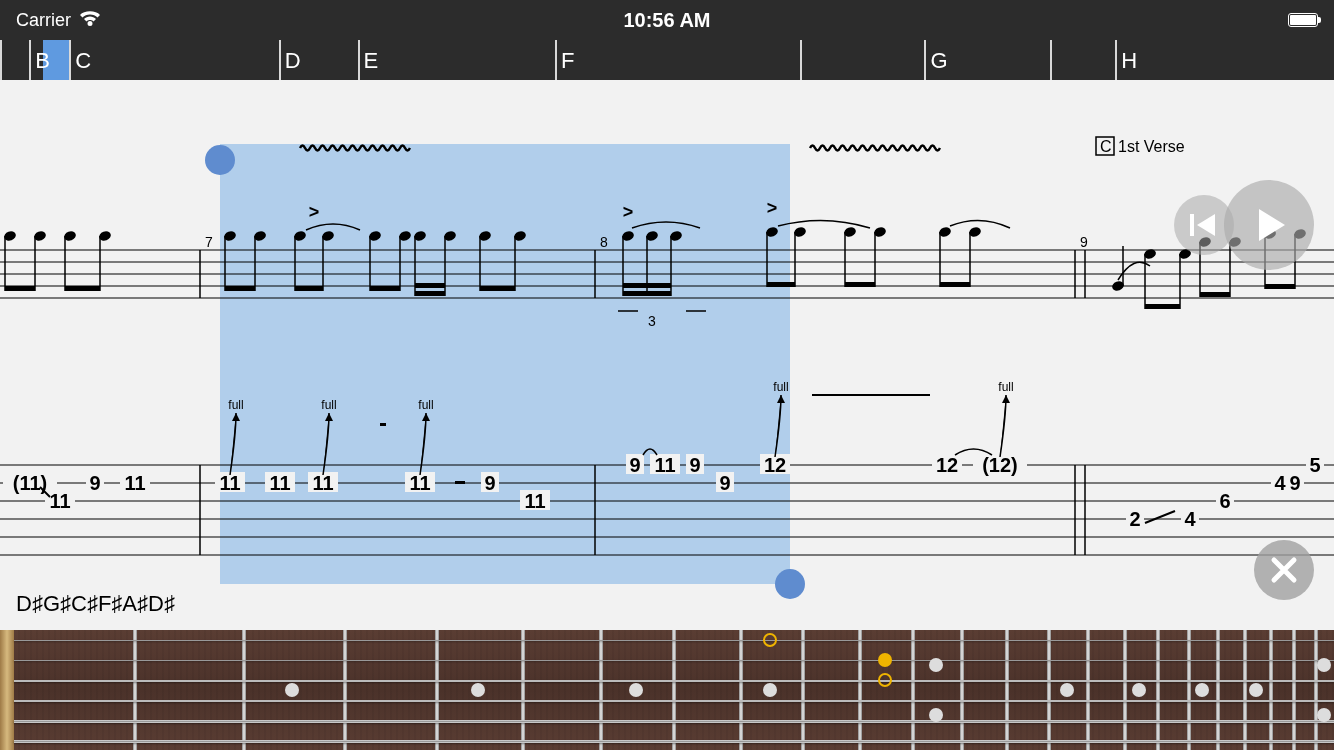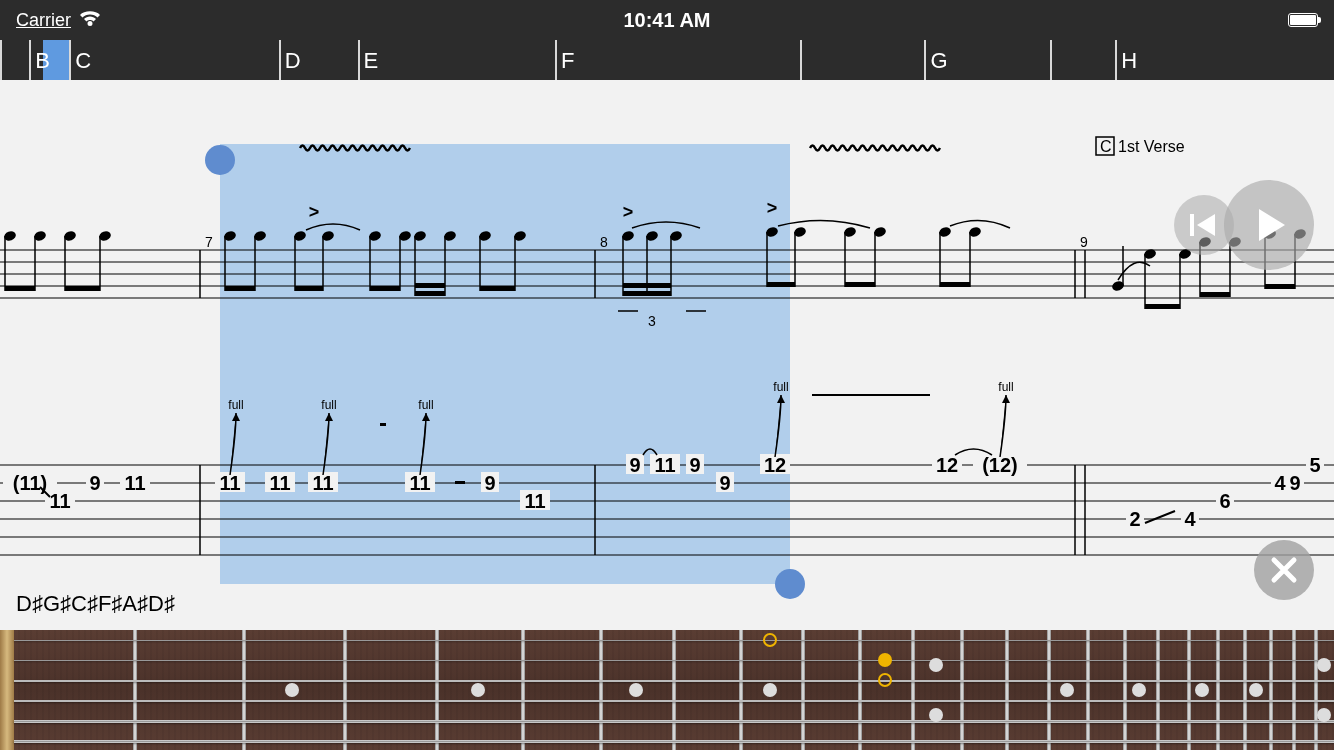--- a/index.html
+++ b/index.html
@@ -1,18 +1,18 @@
 <!DOCTYPE html>
 <html><head>
 <meta charset="utf-8">
 <style>
   * { box-sizing: border-box; margin: 0; padding: 0; }
   html, body { width: 1334px; height: 750px; overflow: hidden; font-family: -apple-system, Helvetica, Arial, sans-serif; background:#eee; }
   
-  .status-bar { position:absolute; top:0; left:0; right:0; height:40px; background:#2c2c2c; color:#fff; display:flex; align-items:center; justify-content:space-between; padding:7px 16px; font-size:18px;text-decoration:underline; }
+  .status-bar { position:absolute; top:0; left:0; right:0; height:40px; background:#2c2c2c; color:#fff; display:flex; align-items:center; justify-content:space-between; padding:7px 16px; font-size:18px; }
   .status-left { display:flex; align-items:center; gap:8px; }
   .status-center { position:absolute; left:50%; transform:translateX(-50%); font-weight:600; font-size:20px;}
   .battery { width:30px; height:14px; border:1.5px solid #fff; border-radius:3px; position:relative; }
   .battery::after { content:""; position:absolute; right:-4px; top:3px; width:3px; height:6px; background:#fff; border-radius:0 2px 2px 0;}
   .battery-fill { position:absolute; inset:1px; background:#fff; border-radius:1px;}
   
   .section-bar { position:absolute; top:40px; left:0; right:0; height:40px; background:#2c2c2c; color:#fff; display:flex; align-items:center; }
   .section-bar .tick { position:absolute; top:0; bottom:0; width:0; border-left:2px solid #d9d9d9; }
   .section-bar .lab { position:absolute; font-size:22px; top:8px; }
   .section-bar .play-pos { position:absolute; top:0; bottom:0; background:#5f9ae0; }
@@ -61,21 +61,21 @@
 
 <div class="status-bar">
   <div class="status-left">
     <span>Carrier</span>
     <span>
       <svg width="22" height="16" viewBox="0 0 22 16">
           <path d="M1 5 C5 0 17 0 21 5 L18.5 7.5 C15 3.5 7 3.5 3.5 7.5 Z M5 9 C8 5.5 14 5.5 17 9 L14.5 11.5 C13 9.5 9 9.5 7.5 11.5 Z M11 16 A2.5 2.5 0 1 0 11 11 A2.5 2.5 0 0 0 11 16 Z" fill="#fff"></path>
         </svg>
     </span>
   </div>
-  <div class="status-center">10:41 AM</div>
+  <div class="status-center">10:56 AM</div>
   <div class="battery">
       <div class="battery-fill"></div>
     </div>
 </div>
 
 <div class="section-bar" id="sectionBar">
     <div class="play-pos" style="left: 3.2%; width: 2%;"></div>
     <div class="tick" style="left: 0%;"></div>
     <div class="tick" style="left: 60%;"></div>
     <div class="tick" style="left: 78.7%;"></div>

